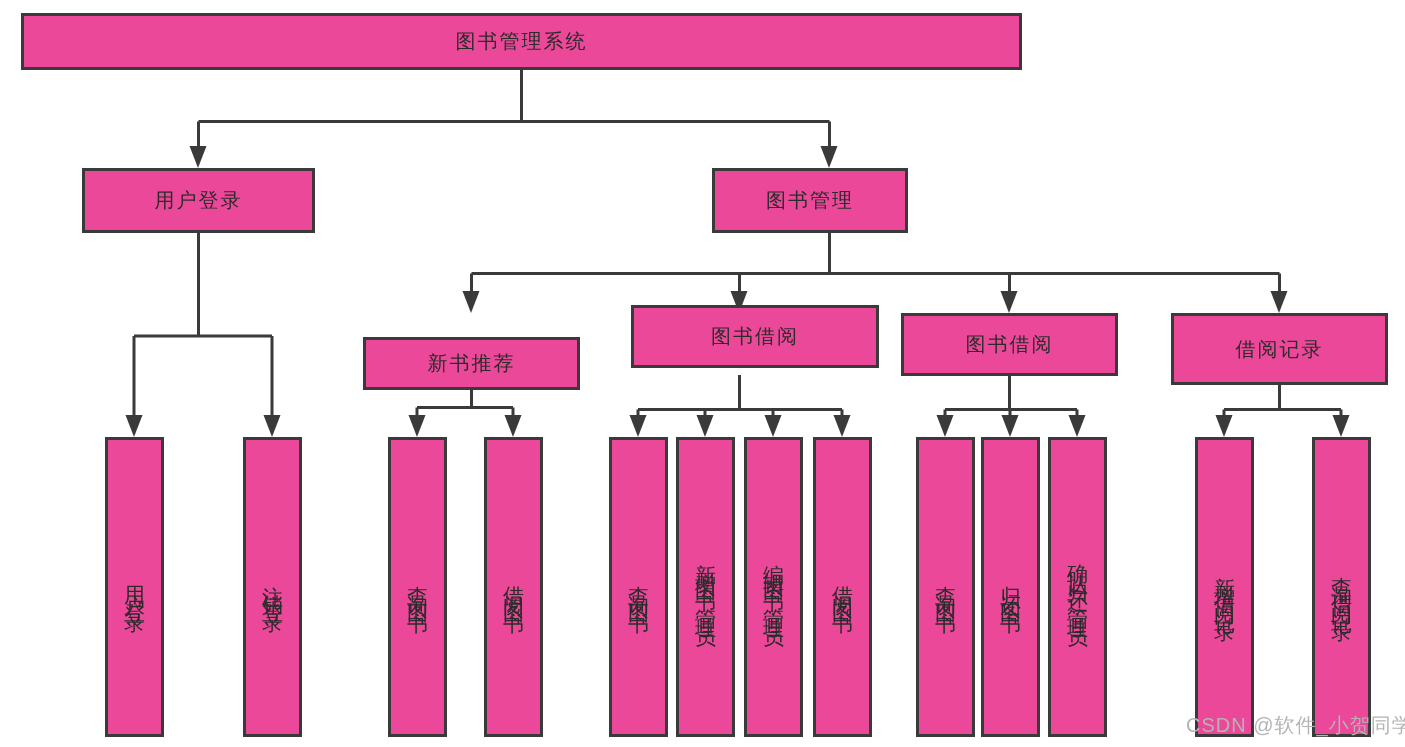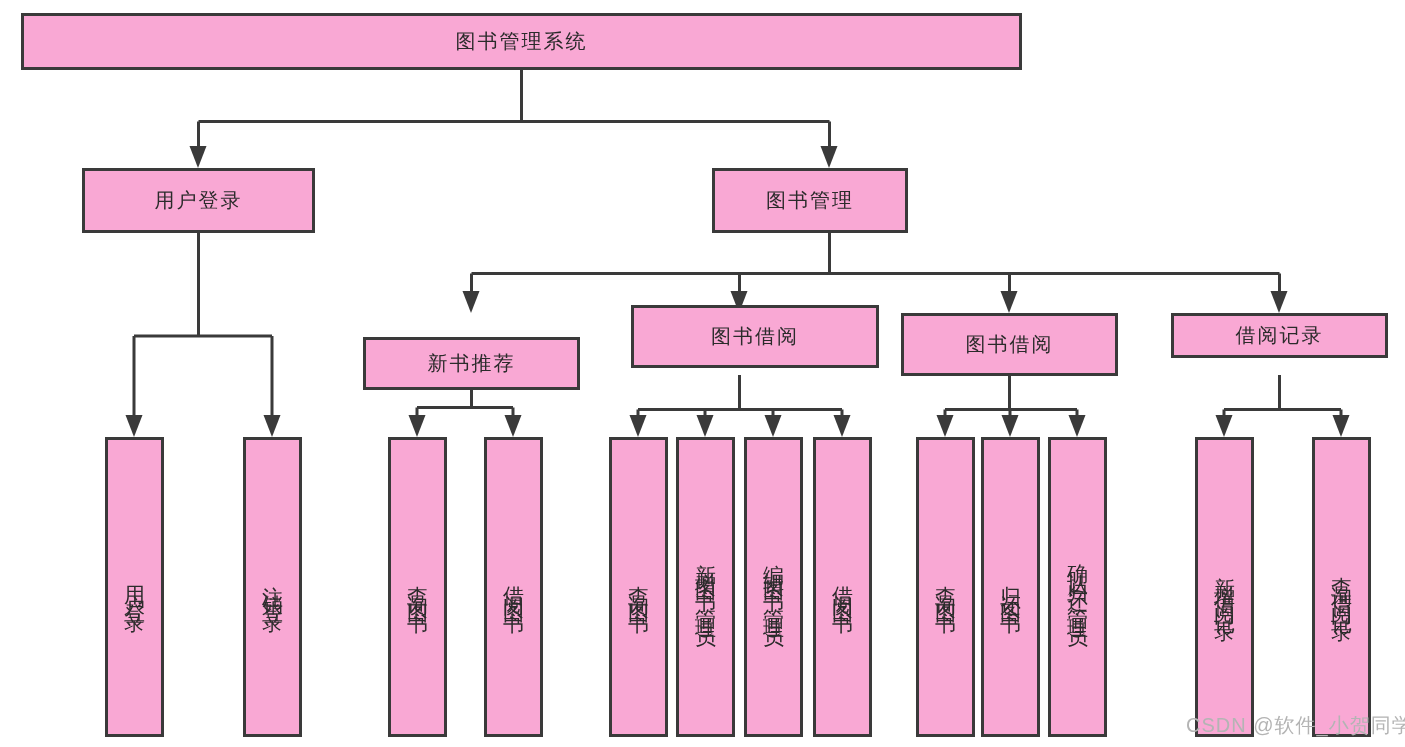--- a/index.html
+++ b/index.html
@@ -15,21 +15,21 @@
   svg.connectors {
     position: absolute;
     left: 0; top: 0;
     width: 1405px; height: 747px;
     pointer-events: none;
   }
   .node {
     position: absolute;
     box-sizing: border-box;
     border: 3px solid #3a3a3a;
-    background: #f9a8d4;
+    background: #ec4899;
     display: flex;
     align-items: center;
     justify-content: center;
     font-size: 20px;
     letter-spacing: 2px;
     white-space: nowrap;
   }
   .leaf {
     writing-mode: vertical-rl;
     text-orientation: mixed;
@@ -94,21 +94,21 @@
   </svg>
 
   <div class="node" style="left:21px; top:13px; width:1001px; height:57px;">图书管理系统</div>
 
   <div class="node" style="left:82px; top:168px; width:233px; height:65px;">用户登录</div>
   <div class="node" style="left:712px; top:168px; width:196px; height:65px;">图书管理</div>
 
   <div class="node" style="left:363px; top:313px; width:217px; height:53px;margin-top:24px;">新书推荐</div>
   <div class="node" style="left:631px; top:305px; width:248px; height:63px;">图书借阅</div>
   <div class="node" style="left:901px; top:313px; width:217px; height:63px;">图书借阅</div>
-  <div class="node" style="left:1171px; top:313px; width:217px; height:45px;">借阅记录</div>
+  <div class="node" style="left:1171px; top:313px; width:217px; height:72px;">借阅记录</div>
 
   <div class="node leaf" style="left:105px; top:437px; width:59px; height:300px;">用户登录</div>
   <div class="node leaf" style="left:243px; top:437px; width:59px; height:300px;">注销登录</div>
 
   <div class="node leaf" style="left:388px; top:437px; width:59px; height:300px;">查询图书</div>
   <div class="node leaf" style="left:484px; top:437px; width:59px; height:300px;">借阅图书</div>
 
   <div class="node leaf" style="left:609px; top:437px; width:59px; height:300px;">查询图书</div>
   <div class="node leaf" style="left:676px; top:437px; width:59px; height:300px;">新增图书（管理员）</div>
   <div class="node leaf" style="left:744px; top:437px; width:59px; height:300px;">编辑图书（管理员）</div>

